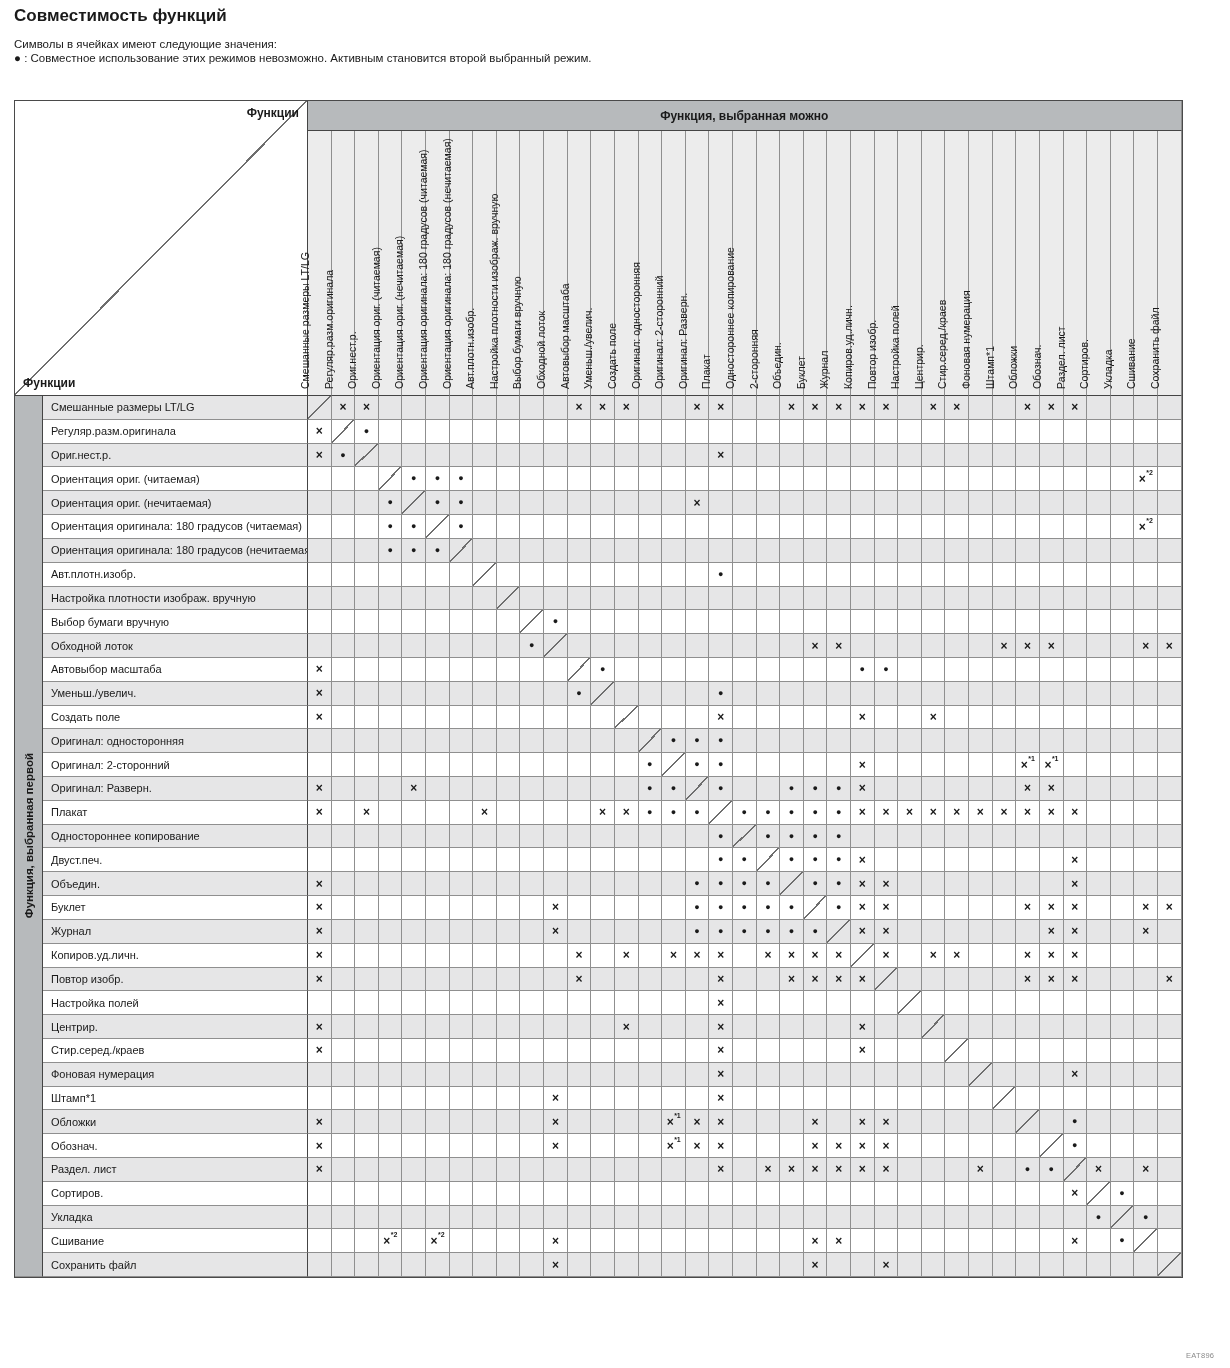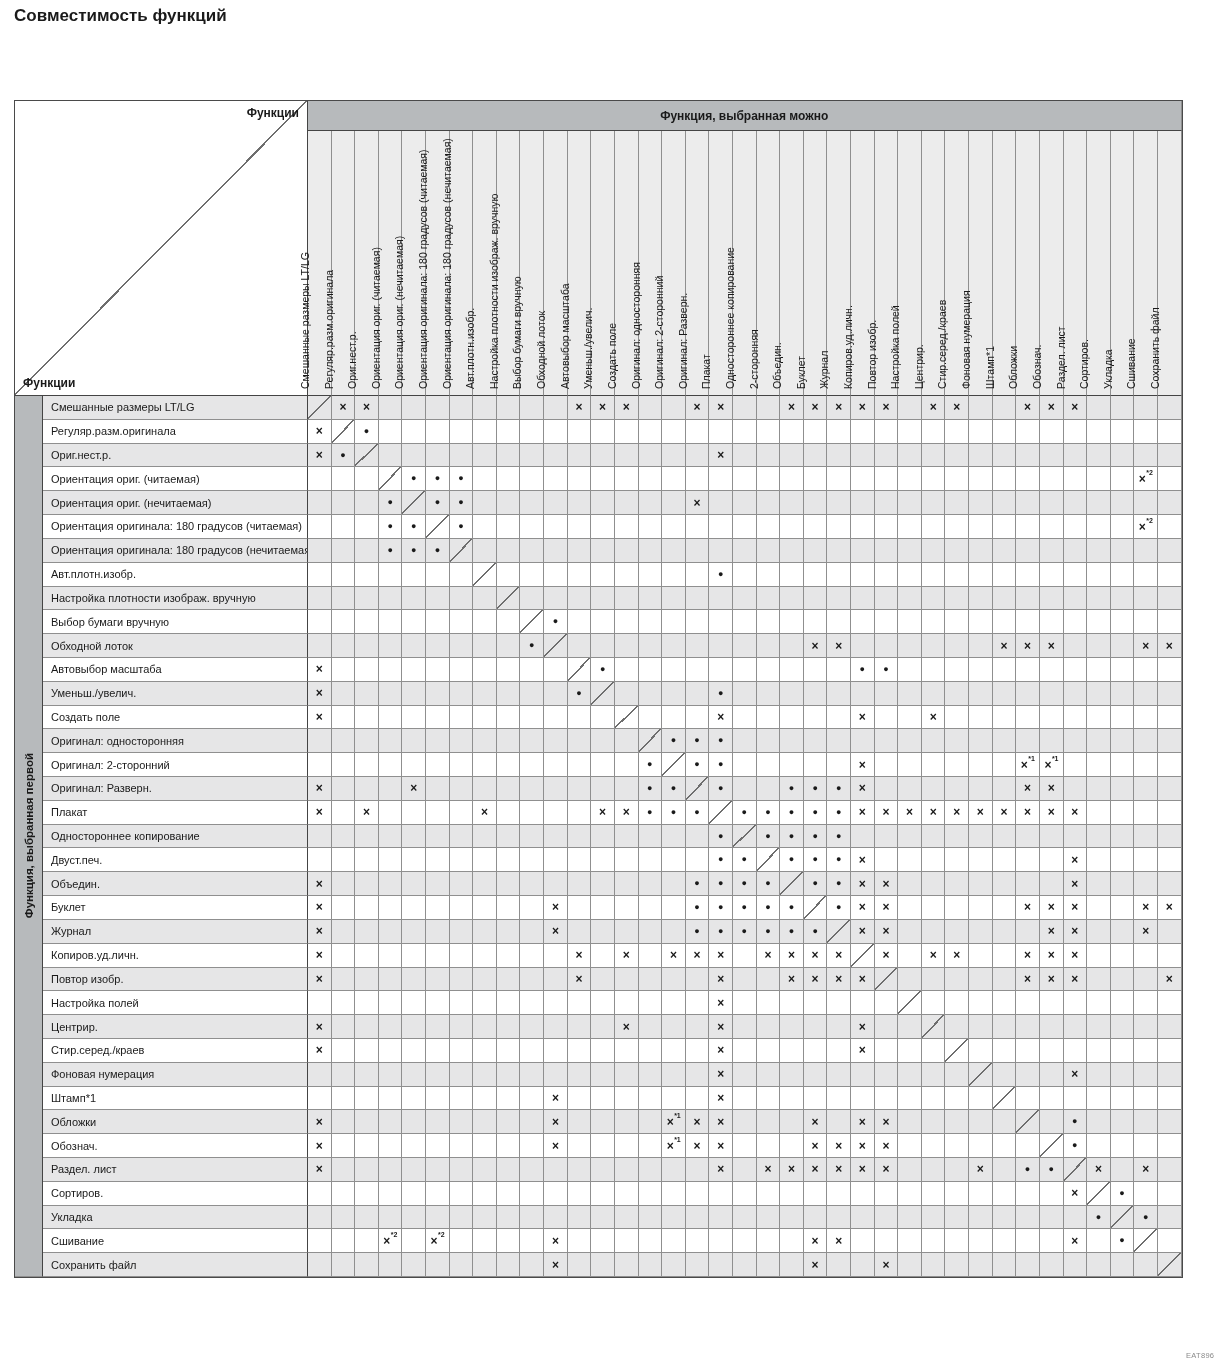--- a/index.html
+++ b/index.html
@@ -91,20 +91,22 @@
   .watermark { position:absolute; left:1186px; top:1351px; font-size:7.5px; color:#8a8a8a; letter-spacing:0.3px; }
 </style>
 </head>
 <body>
 
 <div class="page">
 
   <div class="title">Совместимость функций</div>
 
   <div class="legend">
+    <div>Символы в ячейках имеют следующие значения:</div>
+    <div>● : Совместное использование этих режимов невозможно. Активным становится второй выбранный режим.</div>
   </div>
 
   <div class="matrix">
     <div class="corner">
       <span class="lbl top">Функции</span>
       <span class="lbl bot">Функции</span>
     </div>
     <div class="band">Функция, выбранная можно</div>
     <div class="stub">
       <span>Функция, выбранная первой</span>

